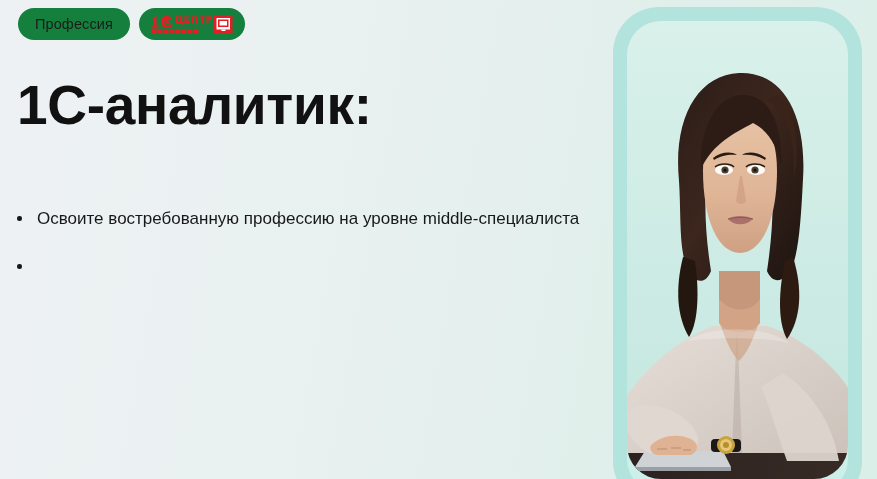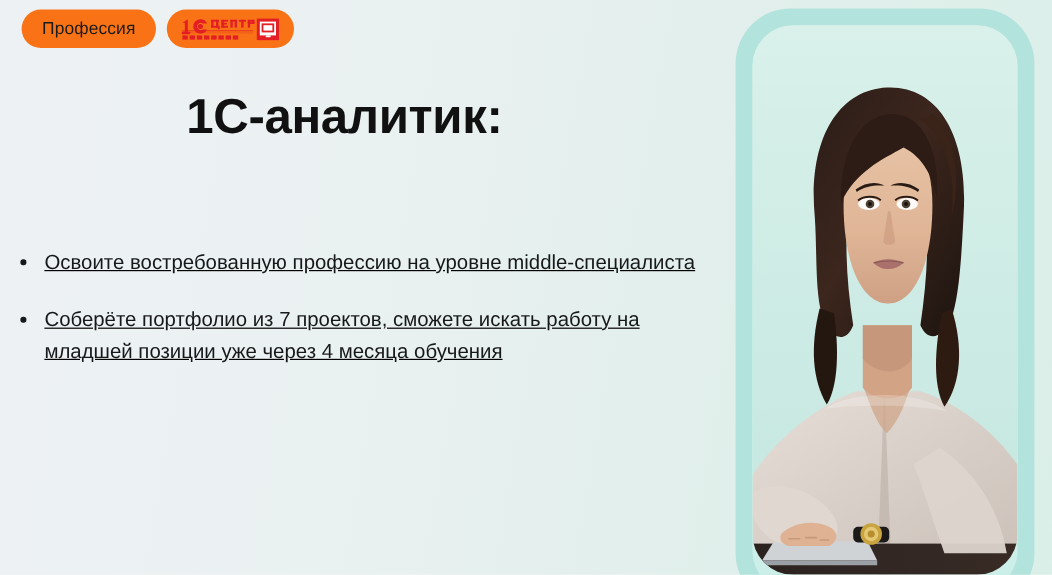--- a/index.html
+++ b/index.html
@@ -14,21 +14,21 @@
   .badge-row {
     position:absolute;
     left:18px; top:8px;
     display:flex;
     align-items:center;
     gap:9px;
   }
   .badge {
     height:32px;
     border-radius:16px;
-    background:#f97316;
+    background:#15803d;
     display:flex;
     align-items:center;
     justify-content:center;
   }
   .badge-text {
     padding:0 17px;
     font-size:14.5px;
     color:#1b1b1b;
     letter-spacing:.1px;
     white-space:nowrap;
@@ -40,36 +40,34 @@
     width:84px; height:21px;
     position:relative;
     display:block;
   }
 
   
   .title {
     position:absolute;
     left:17px; top:74px;
     width:540px;
-    font-size:41px;
+    font-size:55px;
     line-height:1.14;
     font-weight:bold;
     color:#111111;
     letter-spacing:-0.3px;
-    text-align:center;
   }
   .title-line { display:block; }
 
   
   .bullets {
     position:absolute;
     left:16px; top:206px;
     width:566px;
     list-style:none;
-    text-decoration:underline;
   }
   .bullet-item {
     position:relative;
     padding-left:21px;
     margin-bottom:22px;
     font-size:17px;
     line-height:1.53;
     color:#17181a;
   }
   .bullet-item:last-child { margin-bottom:0; }
@@ -175,21 +173,20 @@
   <span class="title-line">1С-аналитик:</span>
 </h1>
 
 <ul class="bullets">
   <li class="bullet-item">
     <span class="bullet-dot"></span>
     <span>Освоите востребованную профессию на уровне middle-специалиста</span>
   </li>
   <li class="bullet-item">
     <span class="bullet-dot"></span>
-    <span>Соберёте портфолио из 7 проектов, сможете искать работу на младшей позиции уже через 4 месяца обучения</span>
   </li>
 </ul>
 
 <div class="photo-card">
   <div class="photo-card-inner">
     <div class="photo">
       <svg viewBox="0 0 221 458" preserveAspectRatio="xMidYMax slice" xmlns="http://www.w3.org/2000/svg" aria-hidden="true">
         <defs>
           <linearGradient id="bgGrad" x1="0" y1="0" x2="0" y2="1">
             <stop offset="0%" stop-color="#d9f1ea"></stop>

